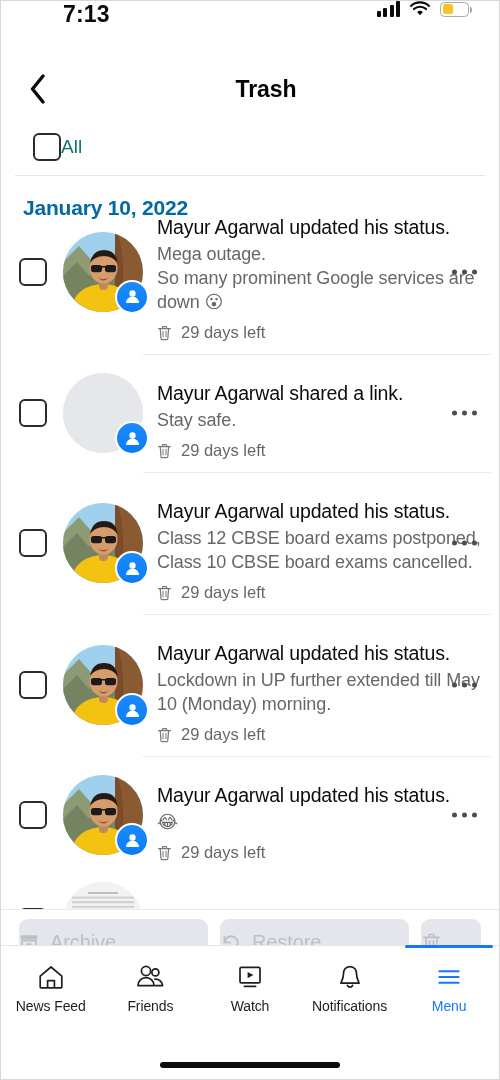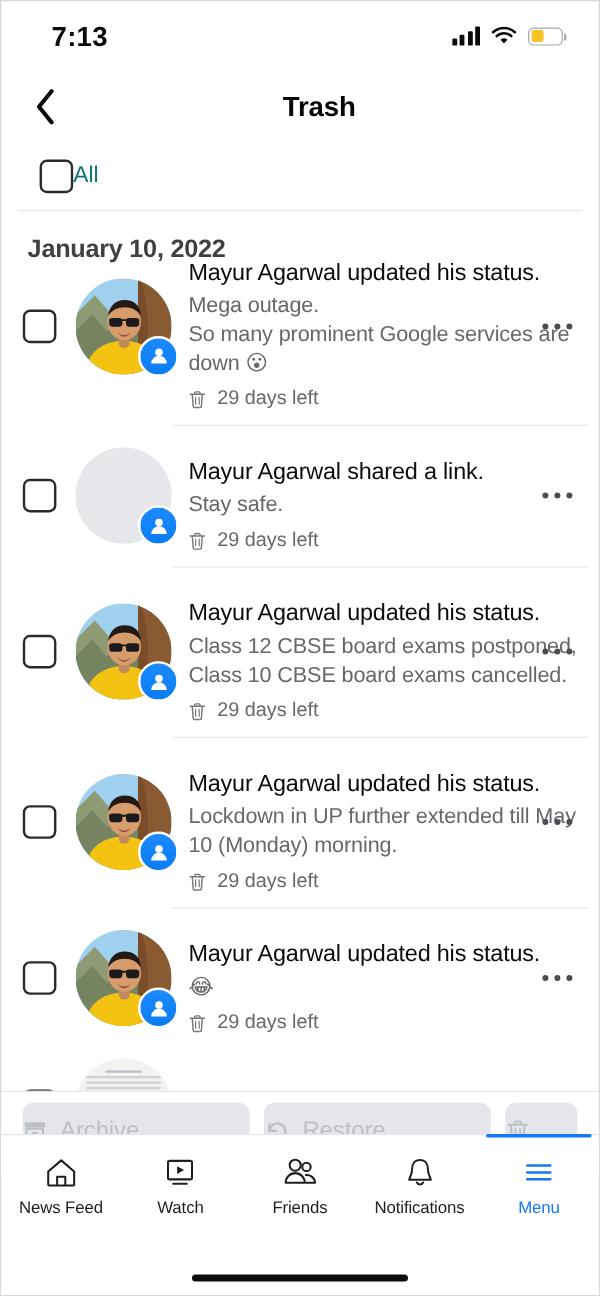--- a/index.html
+++ b/index.html
@@ -15,23 +15,24 @@
     position: relative;
     width: 500px; height: 1080px;
     background: #ffffff;
     border: 1px solid #d8d8d8;
     overflow: hidden;
   }
 
   
   .statusbar {
     height: 58px;
-    display: flex; align-items: center;
+    display: flex; align-items: flex-start;
     justify-content: space-between;
     padding: 0 30px 0 42px;
+    margin-left: 20px;
   }
   .status-time {
     font-size: 23px; font-weight: 600; color: #0b0b0b;
     letter-spacing: .2px;
   }
   .status-right { display: flex; align-items: center; gap: 9px; }
   .sig { display: flex; align-items: flex-end; gap: 2.5px; height: 16px; }
   .sig i { display: block; width: 4px; background: #0b0b0b; border-radius: 1px; }
   .sig i:nth-child(1){ height: 6px; }
   .sig i:nth-child(2){ height: 9px; }
@@ -81,21 +82,21 @@
     border: 2px solid #2b2b2b; border-radius: 6px;
     background: #fff; cursor: pointer;
   }
   .selectall-label {
     font-size: 19px; color: #0f766e;
   }
 
   
   .date-header {
     padding: 20px 0 14px 22px;
-    font-size: 21px; font-weight: 700; color: #404040;
+    font-size: 21px; font-weight: 700; color: #0369a1;
     letter-spacing: -.2px;
   }
 
   
   .list {
     position: absolute;
     top: 188px; left: 0; right: 0; bottom: 0;
     overflow: hidden;
   }
   .row {
@@ -562,42 +563,42 @@
         <div class="ticon">
           <svg width="28" height="28" viewBox="0 0 28 28">
             <path d="M3.2 13.2 L14 4 L24.8 13.2 V24 a.9 .9 0 0 1 -.9 .9 H4.1 a.9 .9 0 0 1 -.9 -.9 Z" fill="none" stroke="#1c1e21" stroke-width="1.7" stroke-linejoin="round"></path>
             <path d="M10.6 24.9 v-7.3 h6.8 v7.3" fill="none" stroke="#1c1e21" stroke-width="1.7" stroke-linejoin="round"></path>
           </svg>
         </div>
         <div class="tlabel">News Feed</div>
       </div>
       <div class="tab">
         <div class="ticon">
-          <svg width="28" height="28" viewBox="0 0 28 28">
-            <rect x="4" y="4.4" width="20" height="15.4" rx="1.4" fill="none" stroke="#1c1e21" stroke-width="1.7"></rect>
-            <path d="M11.6 8.9 L17.4 12.1 L11.6 15.3 Z" fill="#1c1e21"></path>
-            <path d="M8.4 23.4 h11.2" stroke="#1c1e21" stroke-width="1.7" stroke-linecap="round"></path>
-          </svg>
-        </div>
-        <div class="tlabel">Watch</div>
-      </div>
-      <div class="tab">
-        <div class="ticon">
           <svg width="30" height="28" viewBox="0 0 30 28">
             <circle cx="11" cy="8" r="4.6" fill="none" stroke="#1c1e21" stroke-width="1.7"></circle>
             <circle cx="20.4" cy="9.4" r="3.5" fill="none" stroke="#1c1e21" stroke-width="1.7"></circle>
             <path d="M3 22.6 a8 8 0 0 1 16 0 Z" fill="none" stroke="#1c1e21" stroke-width="1.7" stroke-linejoin="round"></path>
             <path d="M19.4 22.6 h8.2 a7 7 0 0 0 -8.4 -6.3" fill="none" stroke="#1c1e21" stroke-width="1.7" stroke-linejoin="round"></path>
           </svg>
         </div>
         <div class="tlabel">Friends</div>
       </div>
       <div class="tab">
         <div class="ticon">
           <svg width="28" height="28" viewBox="0 0 28 28">
+            <rect x="4" y="4.4" width="20" height="15.4" rx="1.4" fill="none" stroke="#1c1e21" stroke-width="1.7"></rect>
+            <path d="M11.6 8.9 L17.4 12.1 L11.6 15.3 Z" fill="#1c1e21"></path>
+            <path d="M8.4 23.4 h11.2" stroke="#1c1e21" stroke-width="1.7" stroke-linecap="round"></path>
+          </svg>
+        </div>
+        <div class="tlabel">Watch</div>
+      </div>
+      <div class="tab">
+        <div class="ticon">
+          <svg width="28" height="28" viewBox="0 0 28 28">
             <path d="M14 3.6 c-4.4 0 -6.6 3.4 -6.6 7.6 c0 5.2 -2.4 7 -2.4 9 h18 c0 -2 -2.4 -3.8 -2.4 -9 c0 -4.2 -2.2 -7.6 -6.6 -7.6 Z" fill="none" stroke="#1c1e21" stroke-width="1.7" stroke-linejoin="round"></path>
             <path d="M11.4 22.4 a2.8 2.8 0 0 0 5.2 0" fill="none" stroke="#1c1e21" stroke-width="1.7" stroke-linecap="round"></path>
           </svg>
         </div>
         <div class="tlabel">Notifications</div>
       </div>
       <div class="tab active">
         <div class="indicator"></div>
         <div class="ticon">
           <svg width="28" height="28" viewBox="0 0 28 28">

